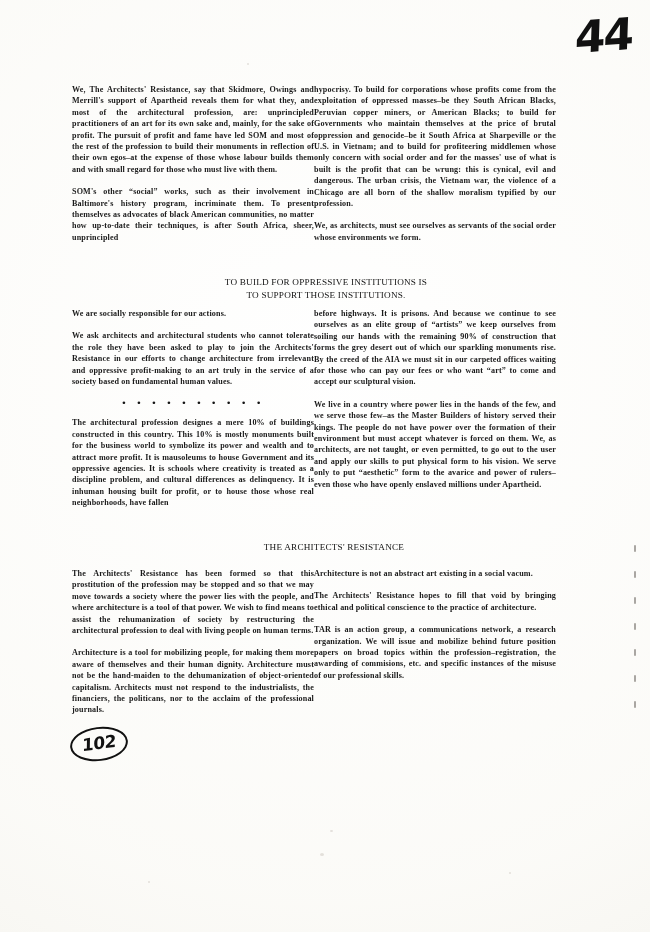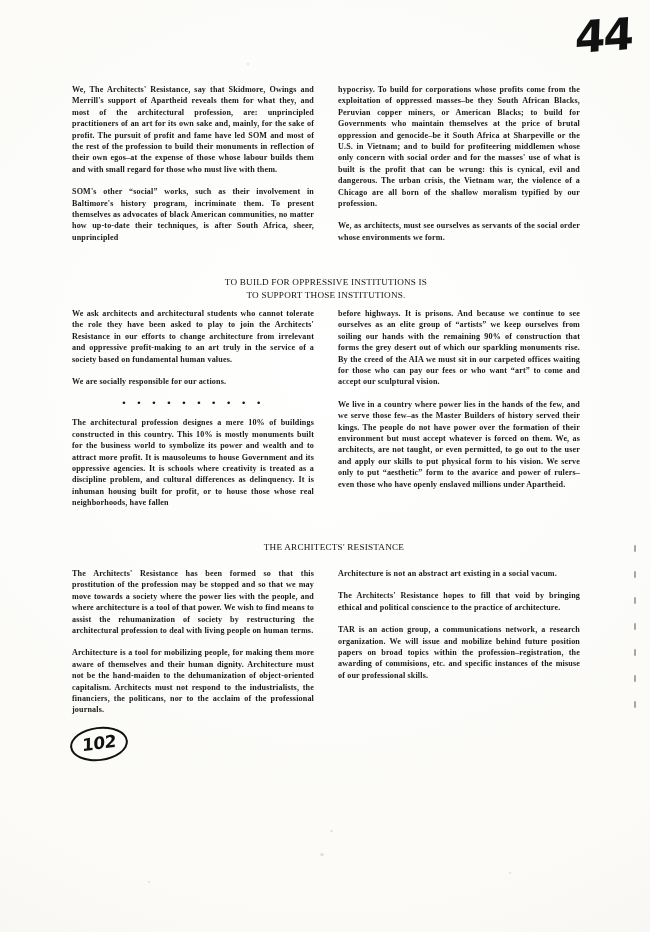--- a/index.html
+++ b/index.html
@@ -90,21 +90,20 @@
   }
 
   
   .section {
     position: absolute;
     left: 72px;
     width: 508px;
   }
   .cols {
     display: flex;
-    gap: 24px;
   }
   .col {
     width: 242px;
   }
   p.body {
     margin: 0 0 11px 0;
     font-size: 8.1px;
     line-height: 11.4px;
     text-align: justify;
     color: #1a1a1a;
@@ -181,22 +180,22 @@
   </div>
 
   <div class="section" id="mid-heading">
     <div class="section-heading">TO BUILD FOR OPPRESSIVE INSTITUTIONS IS</div>
     <div class="section-heading">TO SUPPORT THOSE INSTITUTIONS.</div>
   </div>
 
   <div class="section" id="mid-section">
     <div class="cols">
       <div class="col">
+        <p class="body">We are socially responsible for our actions.</p>
         <p class="body">We ask architects and architectural students who cannot tolerate the role they have been asked to play to join the Architects' Resistance in our efforts to change architecture from irrelevant and oppressive profit-making to an art truly in the service of a society based on fundamental human values.</p>
-        <p class="body">We are socially responsible for our actions.</p>
         <div class="dots">• • • • • • • • • •</div>
         <p class="body">The architectural profession designes a mere 10% of buildings constructed in this country. This 10% is mostly monuments built for the business world to symbolize its power and wealth and to attract more profit. It is mausoleums to house Government and its oppressive agencies. It is schools where creativity is treated as a discipline problem, and cultural differences as delinquency. It is inhuman housing built for profit, or to house those whose real neighborhoods, have fallen</p>
       </div>
       <div class="col">
         <p class="body">before highways. It is prisons. And because we continue to see ourselves as an elite group of “artists” we keep ourselves from soiling our hands with the remaining 90% of construction that forms the grey desert out of which our sparkling monuments rise. By the creed of the AIA we must sit in our carpeted offices waiting for those who can pay our fees or who want “art” to come and accept our sculptural vision.</p>
         <p class="body">We live in a country where power lies in the hands of the few, and we serve those few–as the Master Builders of history served their kings. The people do not have power over the formation of their environment but must accept whatever is forced on them. We, as architects, are not taught, or even permitted, to go out to the user and apply our skills to put physical form to his vision. We serve only to put “aesthetic” form to the avarice and power of rulers–even those who have openly enslaved millions under Apartheid.</p>
       </div>
     </div>
   </div>
 

